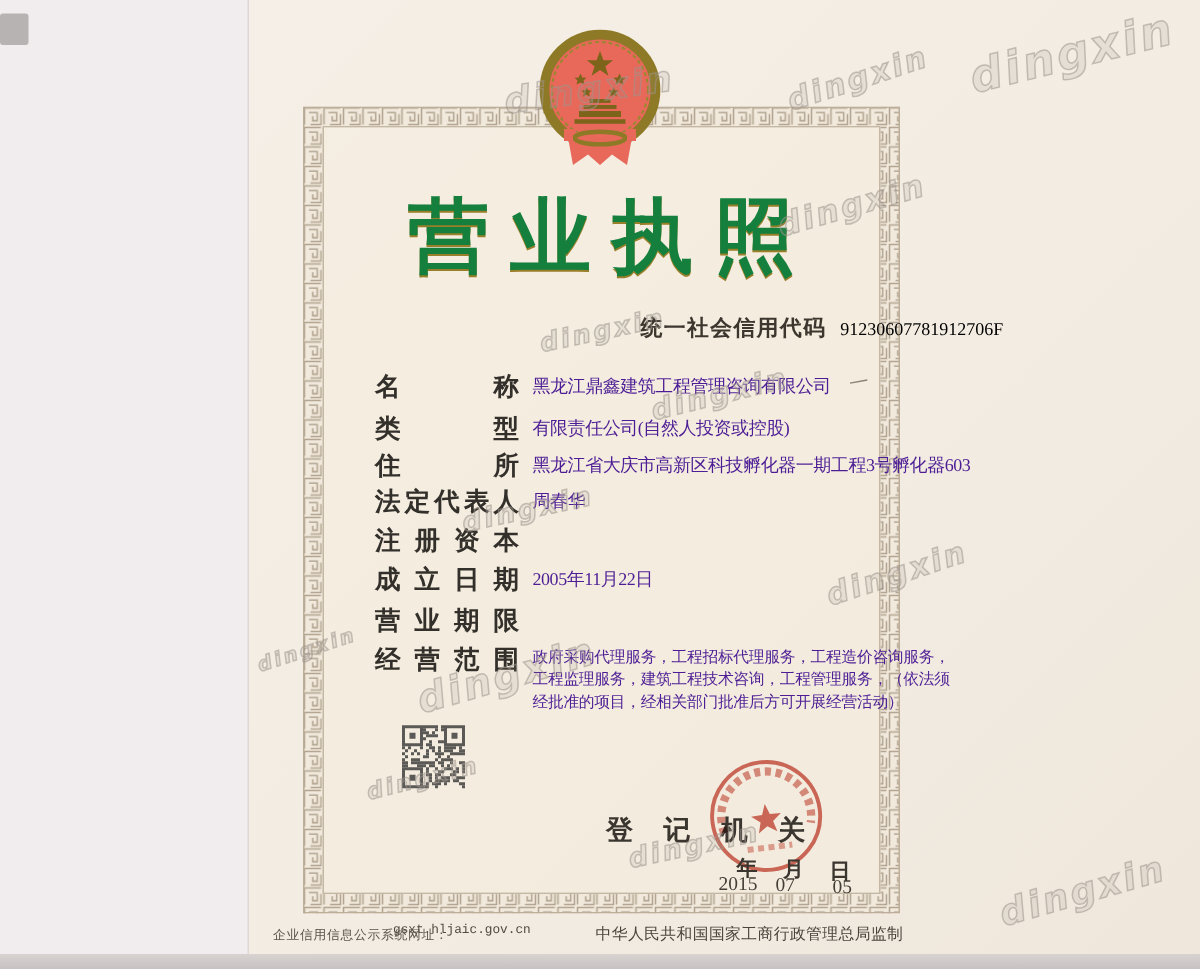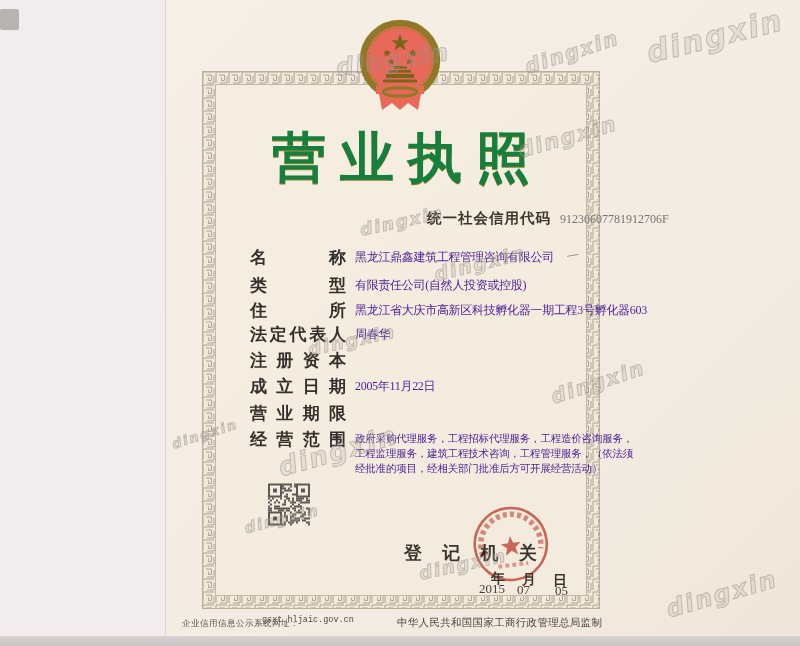--- a/index.html
+++ b/index.html
@@ -24,21 +24,21 @@
   .emblem{position:absolute;left:356px;top:16px;width:88px;height:98px;}
   
   .title{
     position:absolute;left:202px;top:122px;width:398px;text-align:center;
     font-size:54px;font-weight:bold;color:#15803d;letter-spacing:14px;text-indent:14px;
     text-shadow:0 1px 0 #9a7f2a;
   }
   
   .code-line{position:absolute;left:427px;top:208px;white-space:nowrap;}
   .code-label{font-size:14.5px;font-weight:bold;color:#3c362f;letter-spacing:1px;}
-  .code-value{font-family:"Liberation Serif","DejaVu Serif",serif;font-size:12px;color:#737373;margin-left:4px;}
+  .code-value{font-family:"Liberation Serif","DejaVu Serif",serif;font-size:12px;color:#000000;margin-left:4px;}
   
   .row{position:absolute;left:250px;width:400px;}
   .flabel{display:flex;justify-content:space-between;width:96px;font-size:17px;font-weight:bold;color:#33302b;float:left;}
   .fvalue{
     margin-left:105px;padding-top:3px;font-family:"Liberation Serif","DejaVu Serif",serif;
     font-size:12px;color:#4c1d95;letter-spacing:-0.3px;white-space:nowrap;
   }
   .fvalue.wrap{white-space:normal;width:286px;font-size:10.5px;line-height:1.45;letter-spacing:-0.2px;}
   .name-dash{position:absolute;left:566px;top:247px;color:#8a8478;font-size:13px;transform:rotate(-10deg);}
   

